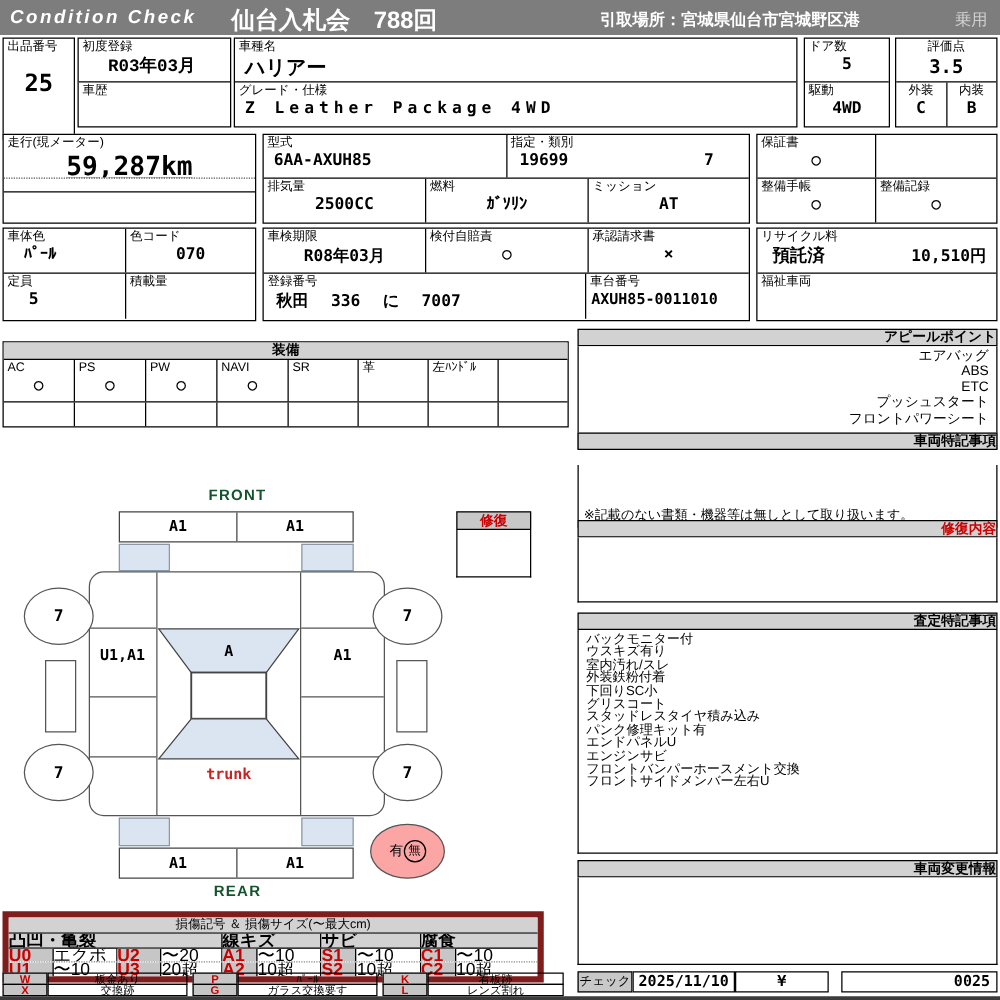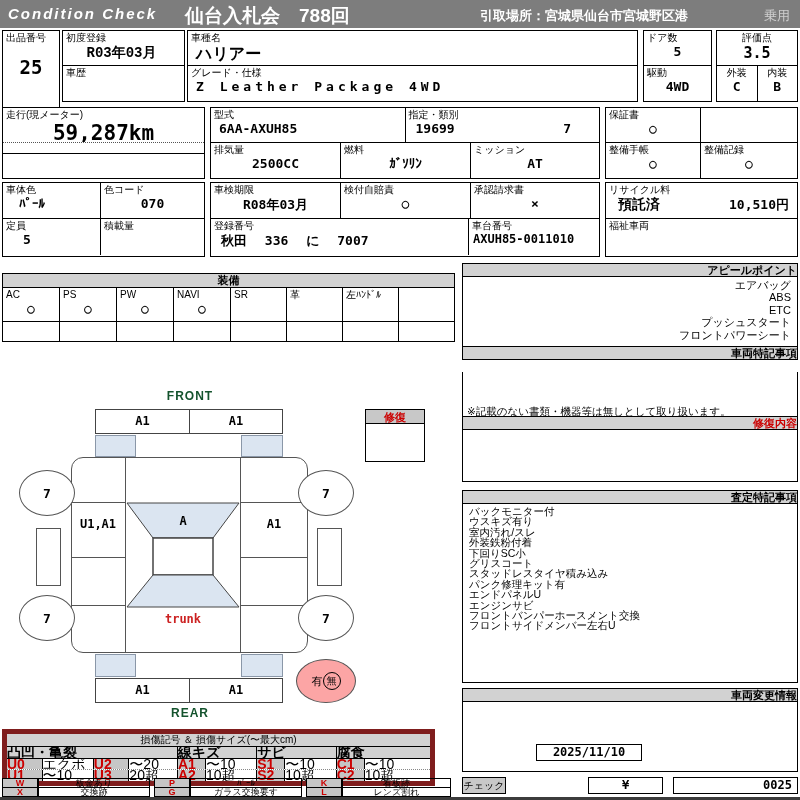--- a/index.html
+++ b/index.html
@@ -305,21 +305,21 @@
       <div>フロントサイドメンバー左右U</div>
     </div>
   </div>
 
   <div class="phead" style="top:688px;">車両変更情報</div>
   <div class="pbody" style="top:702px;height:70px;">
     <div class="pitems"></div>
   </div>
 
   <div class="box" style="left:462px;top:777px;width:44px;height:17px;background:#c8c8c8;font-size:10px;line-height:15px;text-align:center;">チェック</div>
-  <div class="box" style="left:506px;top:744px;width:106px;height:17px;margin-left:30px;">
+  <div class="box" style="left:506px;top:777px;width:82px;height:17px;">
       <div class="val" style="line-height:15px;font-size:12px;">2025/11/10</div>
     </div>
   <div class="box" style="left:588px;top:777px;width:75px;height:17px;">
       <div class="val" style="line-height:15px;font-size:12px;">¥</div>
     </div>
   <div class="box" style="left:673px;top:777px;width:125px;height:17px;">
       <div class="val" style="line-height:15px;font-size:12px;text-align:right;padding-right:5px;">0025</div>
     </div>
 
   <div class="dlabel blue" style="left:110px;top:389px;width:160px;font-family:'Liberation Sans',sans-serif;letter-spacing:1px;">FRONT</div>

